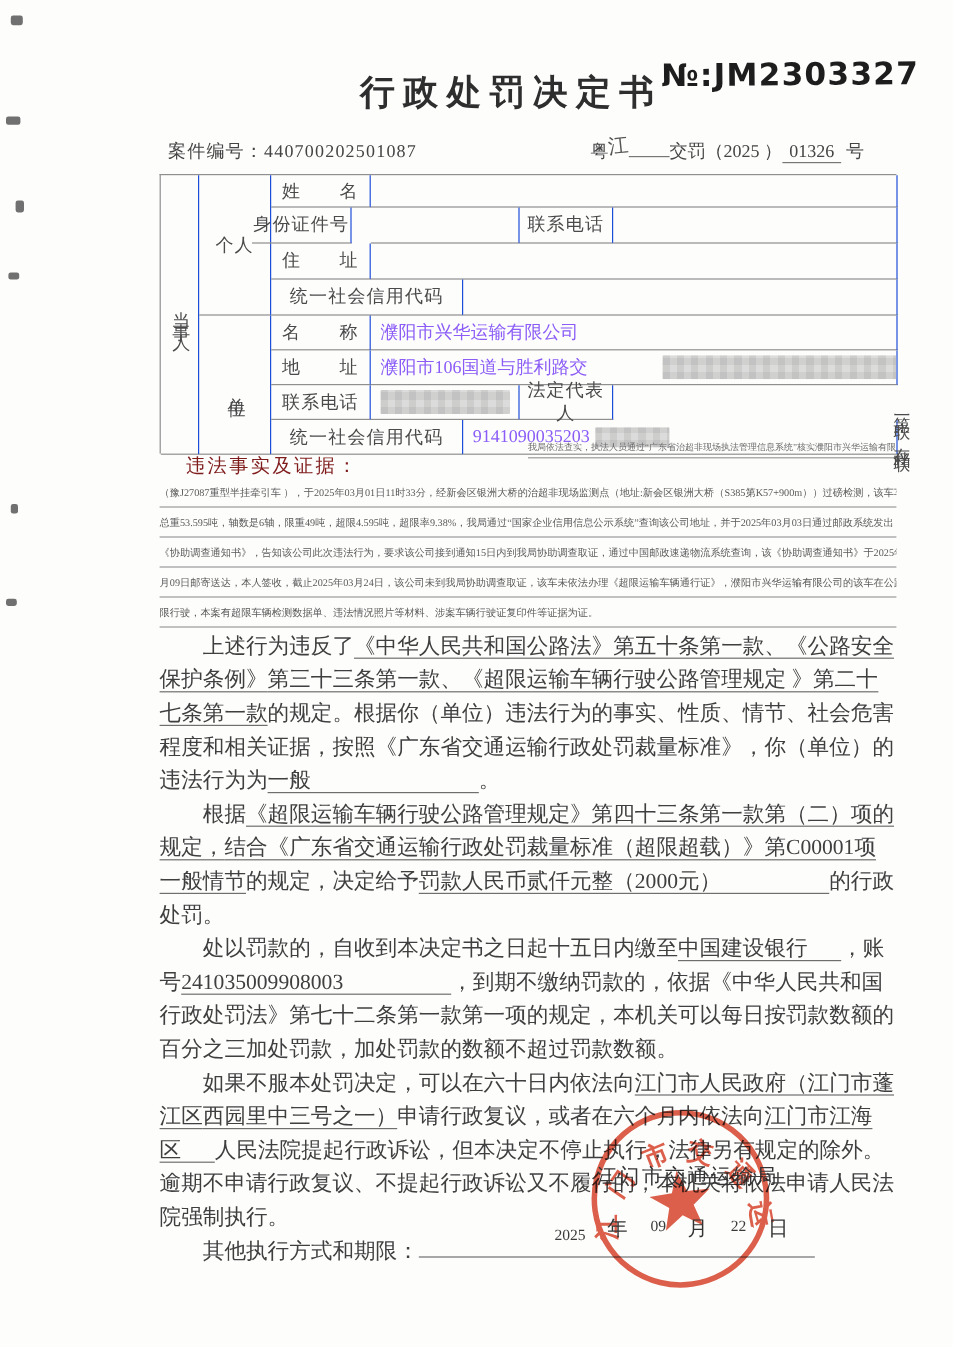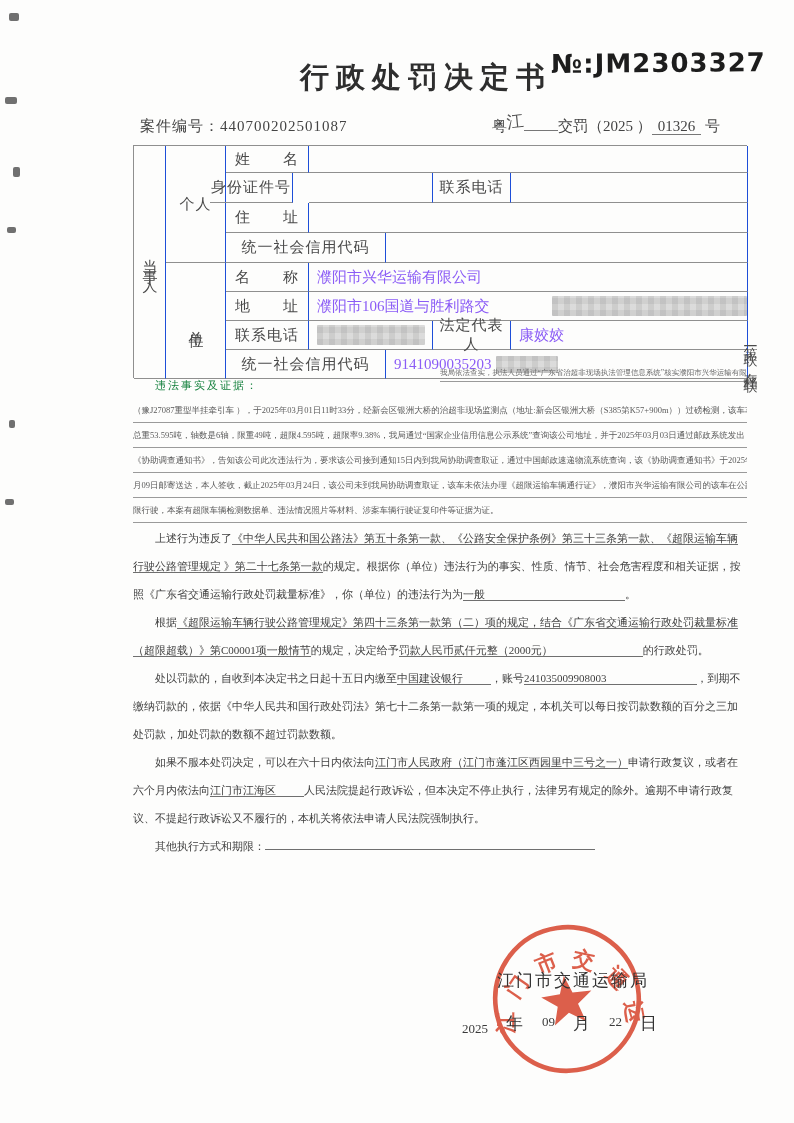--- a/index.html
+++ b/index.html
@@ -40,29 +40,29 @@
       repeating-linear-gradient(0deg,#d8d8d8 0 6px,#e9e9e9 6px 12px),
       repeating-linear-gradient(90deg,#cfcfcf 0 6px,#e4e4e4 6px 12px);
     background-blend-mode:multiply; opacity:.75; border-radius:1px; margin-left:4px;
   }
   
   .facts-pre {
     position:absolute; left:440px; top:366px; width:306px; height:16px;
     font-size:7.5px; color:#6a6a6a; white-space:nowrap; overflow:hidden;
     border-bottom:1px solid #9a9a9a; line-height:14px;
   }
-  .facts-label { position:absolute; left:155px; top:378px; font-size:11px; letter-spacing:2px; color:#15803d; }
+  .facts-label { position:absolute; left:155px; top:378px; font-size:16px; letter-spacing:2px; color:#7f1d1d; }
   .facts-lines { position:absolute; left:133px; top:398px; width:614px; }
   .facts-line {
     height:25px; line-height:24px; font-size:8.5px; color:#5a5a5a;
     border-bottom:1px solid #9a9a9a; white-space:nowrap; overflow:hidden;
   }
   
   .body-text { position:absolute; left:133px; top:524px; width:614px;
-               font-size:11px; line-height:28px; color:#3f3f3f; }
+               font-size:18px; line-height:28px; color:#3f3f3f; }
   .body-text p { text-indent:2em; margin:0; }
   .u { border-bottom:1px solid #6f6f6f; }
   .pad-sm { padding-right:28px; }
   .pad-md { padding-right:90px; }
   .pad-lg { padding-right:140px; }
   .tail-u { display:inline-block; border-bottom:1px solid #6f6f6f; width:330px; height:15px; }
   
   .side-note { position:absolute; left:741px; top:336px; writing-mode:vertical-rl;
                font-size:14px; letter-spacing:3px; color:#4a4a4a; }
   .agency { position:absolute; left:497px; top:969px; font-size:17px; letter-spacing:2px; color:#333; z-index:3; }
@@ -122,21 +122,20 @@
     <div class="cell val" style="left:175px;top:146px;width:439px;height:29px;justify-content:space-between;">
       <span>濮阳市106国道与胜利路交</span>
       <span class="mosaic" style="width:195px;"></span>
     </div>
 
     <div class="cell lab" style="left:92px;top:175px;width:83px;height:29px;">联系电话</div>
     <div class="cell val" style="left:175px;top:175px;width:124px;height:29px;">
       <span class="mosaic" style="width:108px;margin-left:0;"></span>
     </div>
     <div class="cell lab" style="left:299px;top:175px;width:78px;height:29px;">法定代表人</div>
-    <div class="cell val" style="left:377px;top:175px;width:237px;height:29px;">康姣姣</div>
 
     <div class="cell lab" style="left:92px;top:204px;width:160px;height:29px;">统一社会信用代码</div>
     <div class="cell val" style="left:252px;top:204px;width:362px;height:29px;">
       <span>9141090035203</span>
       <span class="mosaic" style="width:62px;height:17px;"></span>
     </div>
   </div>
 
   <div class="facts-pre">我局依法查实，执法人员通过“广东省治超非现场执法管理信息系统”核实濮阳市兴华运输有限公司使用豫J27087号牌可分类的车辆</div>
   <div class="facts-label">违法事实及证据：</div>

